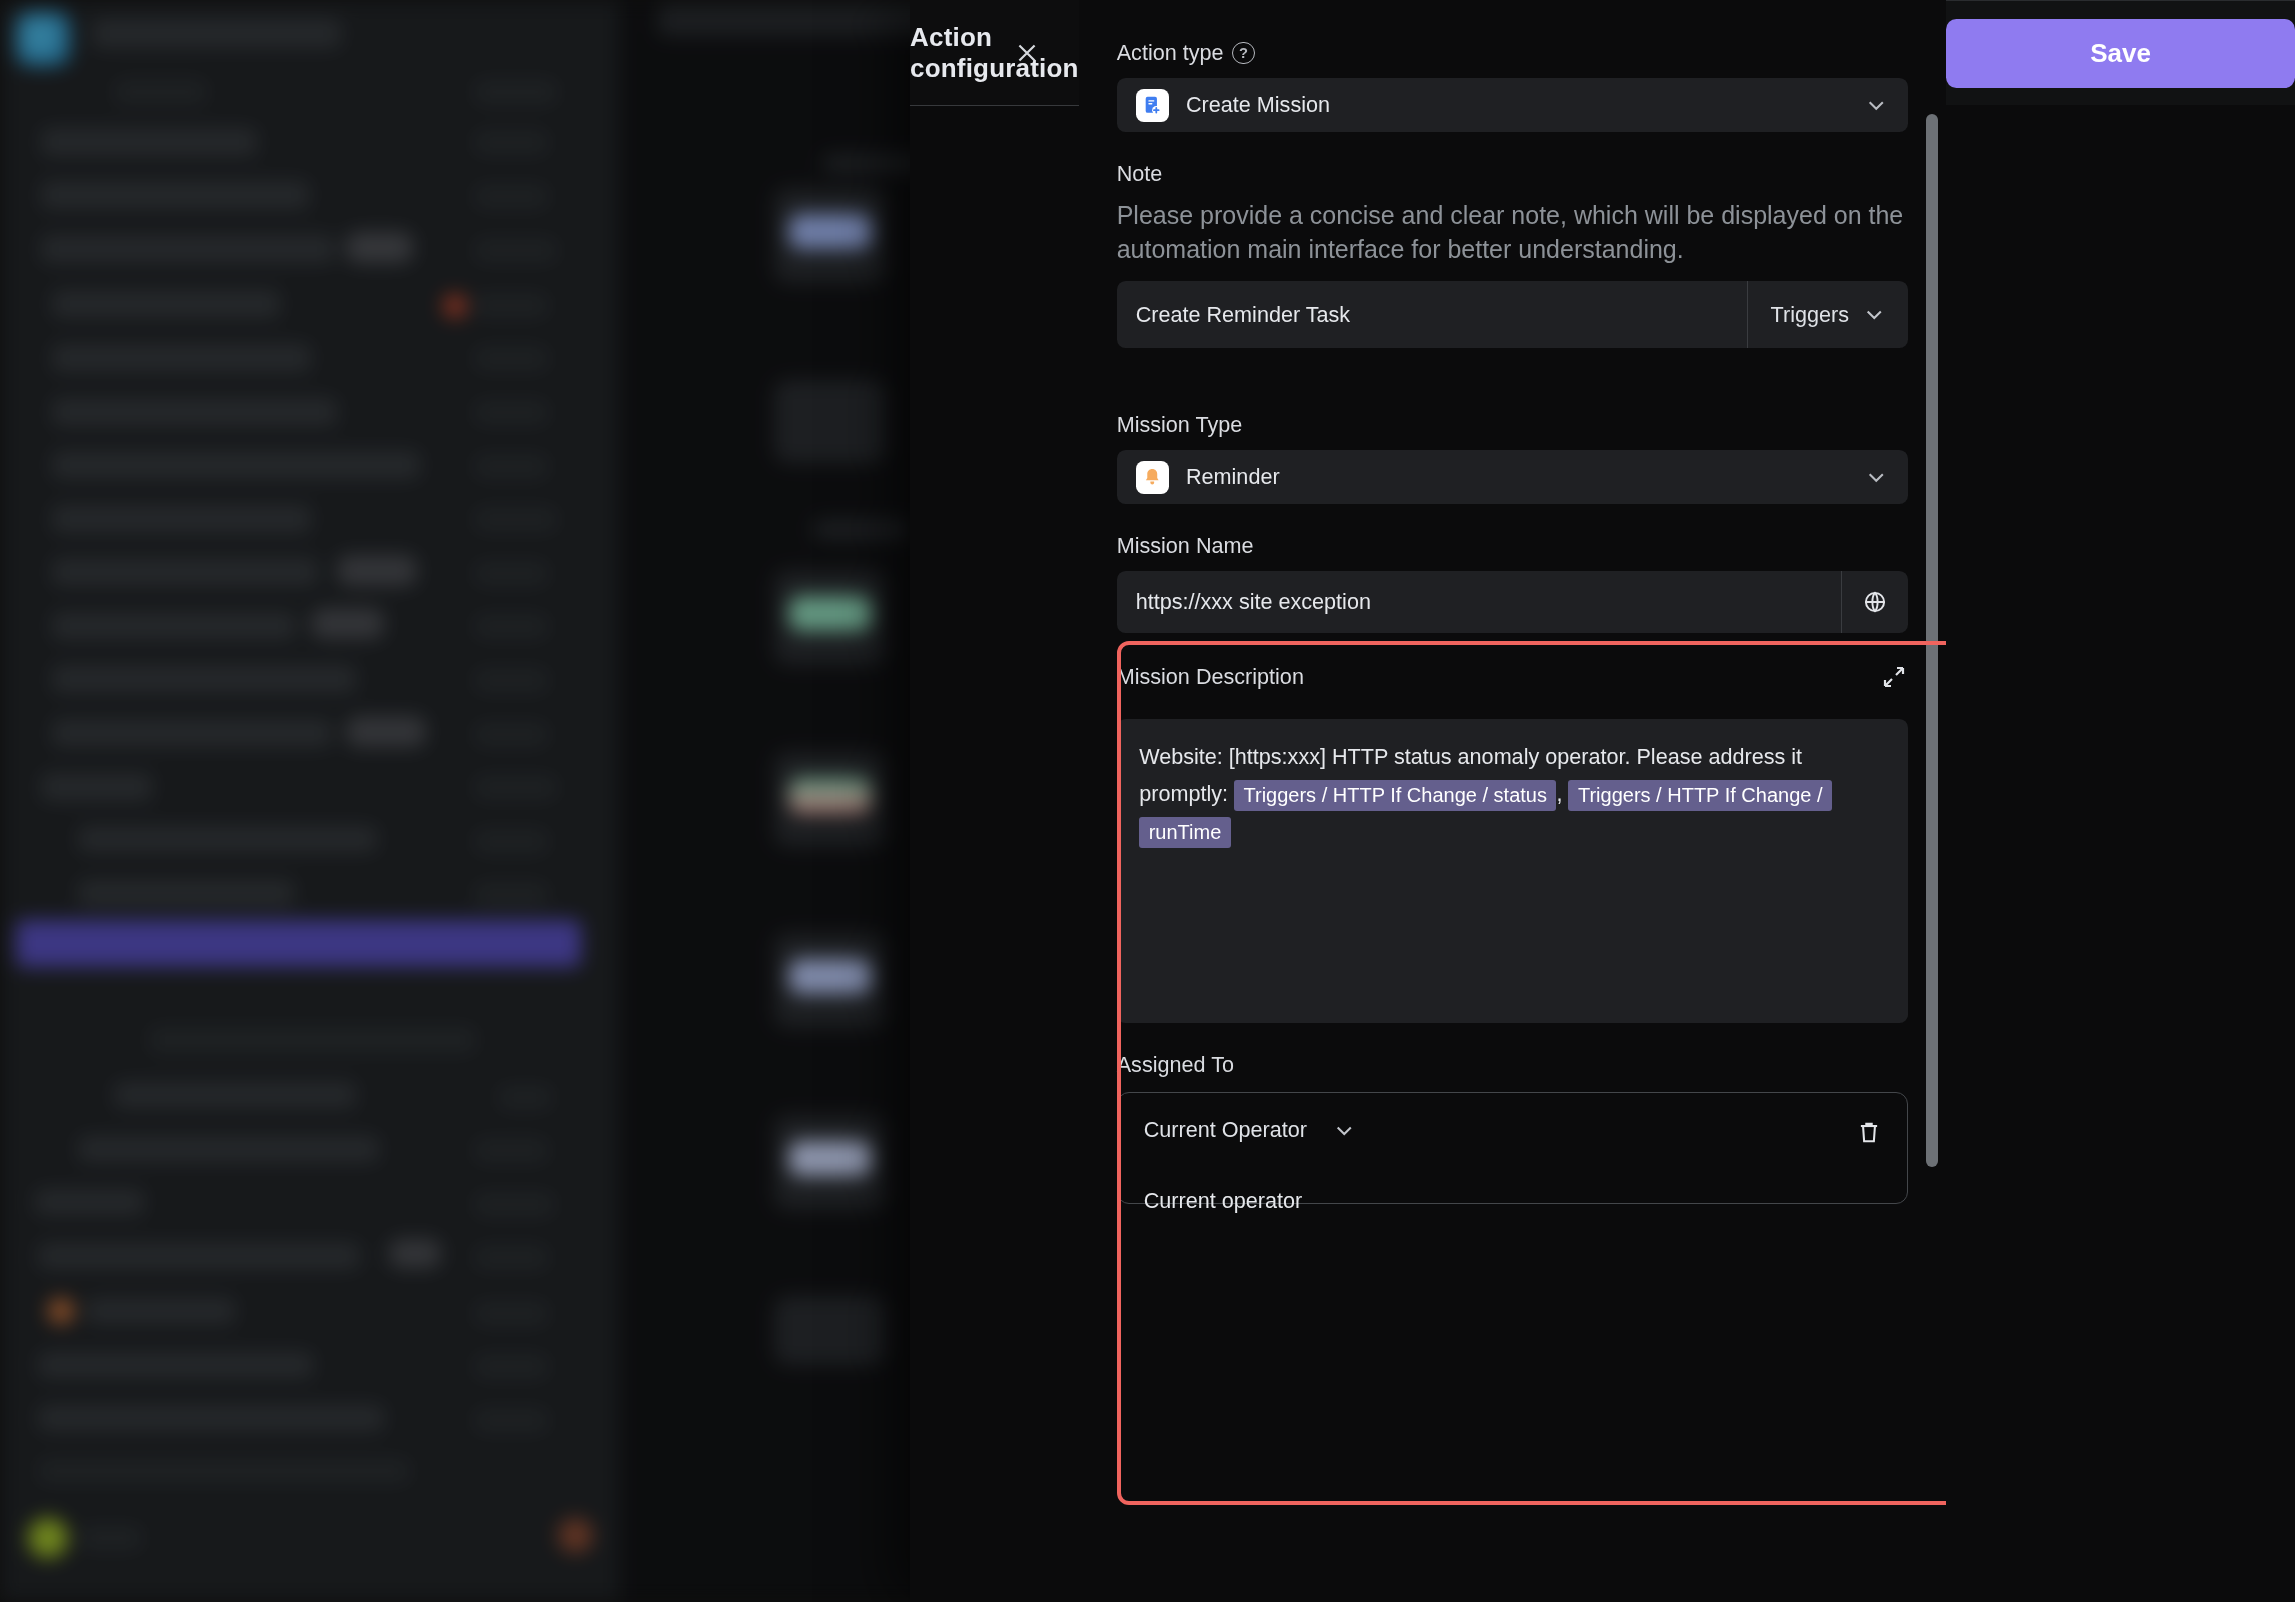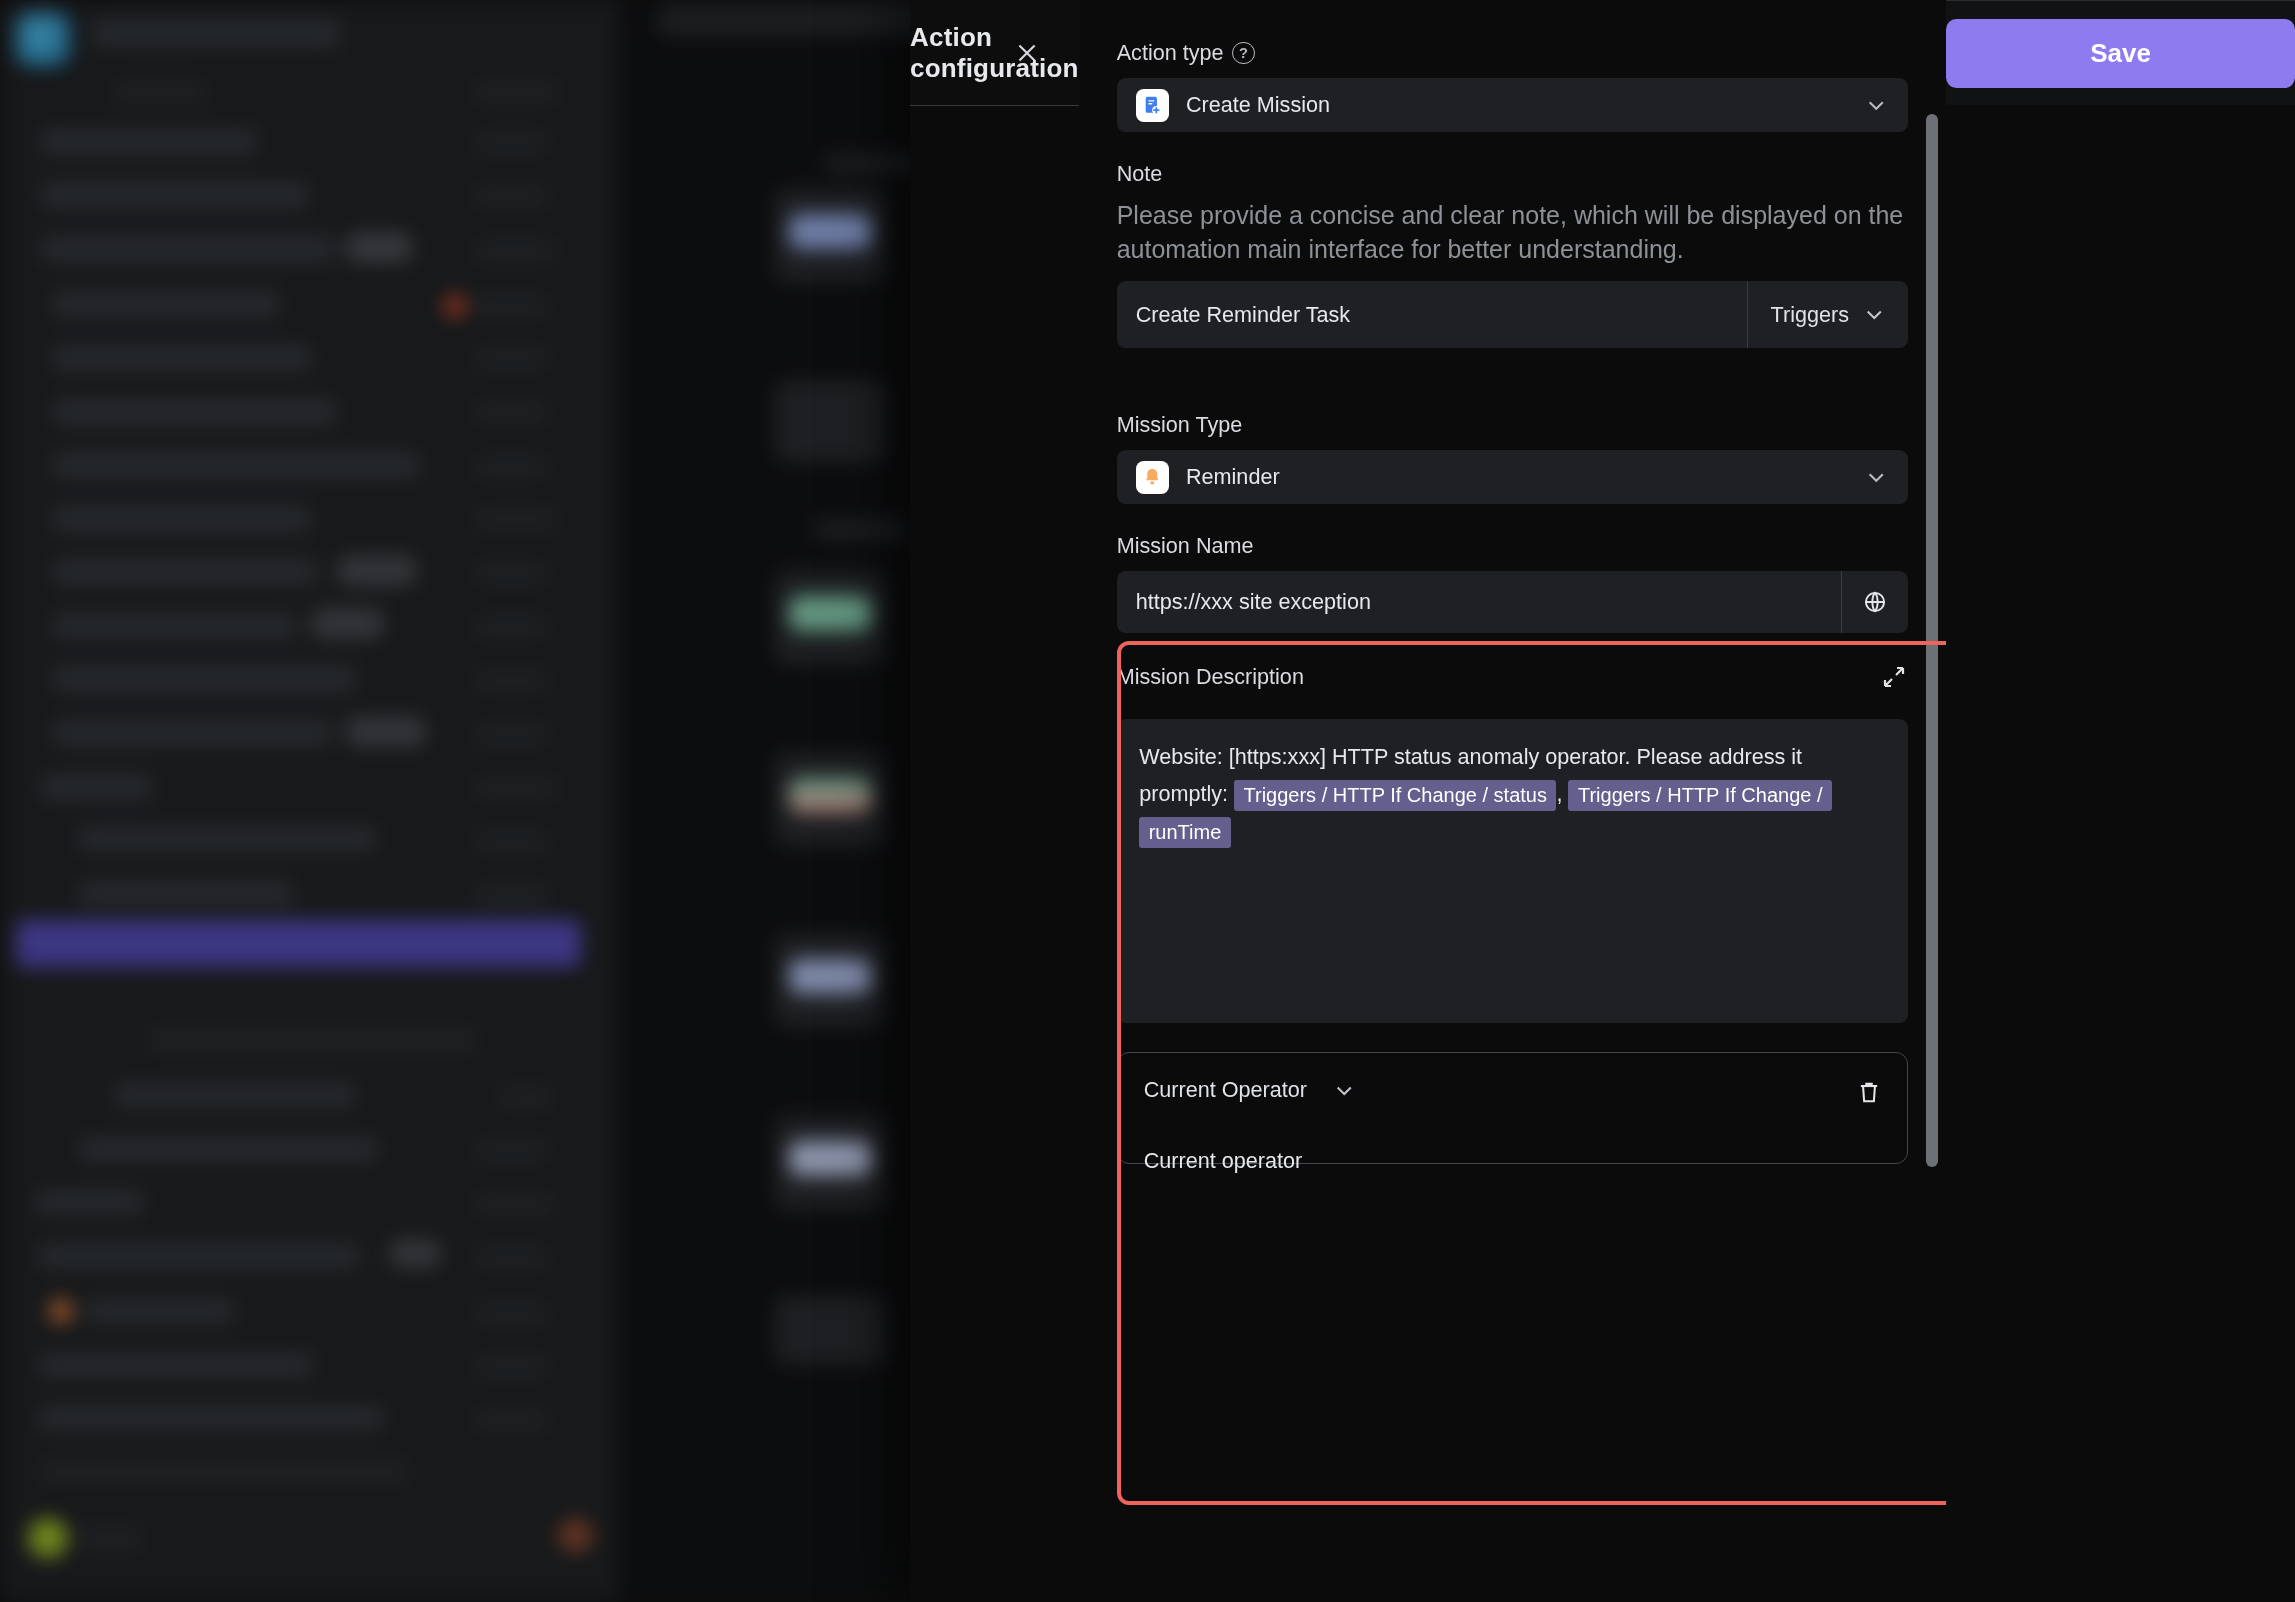--- a/index.html
+++ b/index.html
@@ -488,20 +488,23 @@
               <path d="M14 10 L21 3 M21 3 h-6 M21 3 v6"></path>
               <path d="M10 14 L3 21 M3 21 h6 M3 21 v-6"></path>
             </svg>
           </span>
         </div>
         <div class="desc-box">
           <span>Website: [https:xxx] HTTP status anomaly operator. Please address it promptly:</span><span>&nbsp;</span><span class="tag">Triggers / HTTP If Change / status</span><span>,</span><span>&nbsp;</span><span class="tag">Triggers / HTTP If Change / runTime</span>
         </div>
       </div>
 
+      <div>
+        <div class="field-label" style="margin-bottom:0;">Assigned To</div>
+      </div>
     </div>
 
     <div class="assign-card">
       <div class="assign-sel">
         <span>Current Operator</span>
         <svg viewBox="0 0 24 24">
             <path d="M5 9 L12 16 L19 9"></path>
           </svg>
       </div>
       <div class="assign-sub">Current operator</div>

